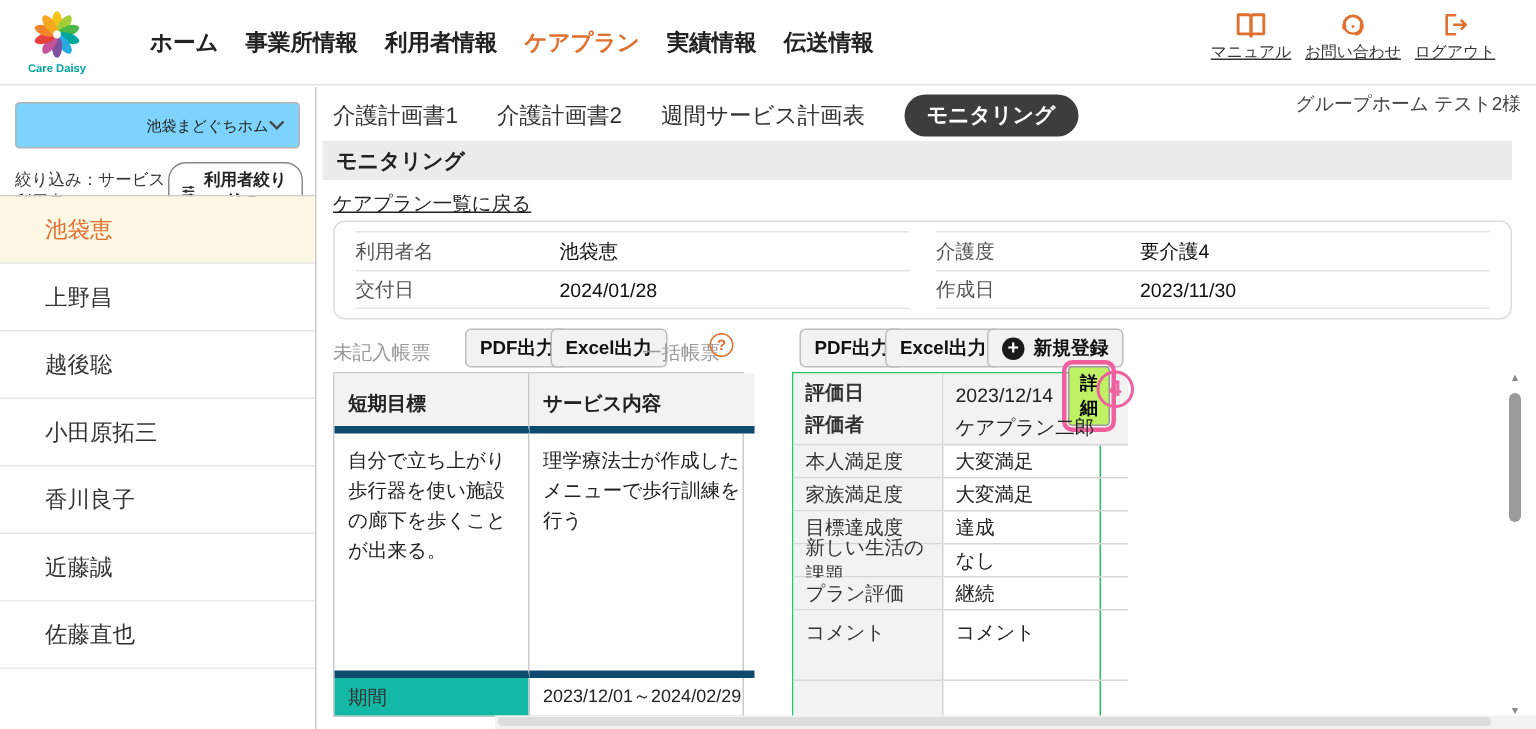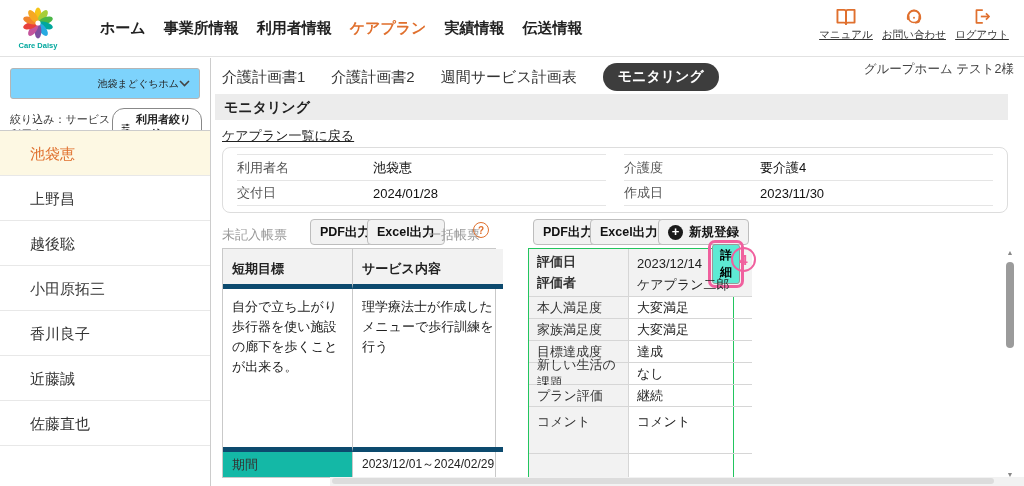--- a/index.html
+++ b/index.html
@@ -11,21 +11,21 @@
   }
 
   
   .topnav { position:absolute; left:0; top:0; width:1024px; height:57px;
     border-bottom:1px solid #e2e2e2; background:#fff; display:flex; align-items:center; }
   .logo { margin-left:12px; width:52px; text-align:center; line-height:0; }
   .logo-text { display:block; font-size:7.5px; color:#00a79d; font-weight:bold; margin-top:1px; line-height:1; }
   .navlinks { display:flex; gap:18px; margin-left:36px; }
   .navlink { font-size:15px; font-weight:bold; color:#222; cursor:pointer; white-space:nowrap; }
   .navlink.active { color:#e0702e; }
-  .utils { position:absolute; right:8px; top:7px; display:flex; }
+  .utils { position:absolute; right:20px; top:7px; display:flex; }
   .util { width:68px; display:flex; flex-direction:column; align-items:center; cursor:pointer; }
   .util-label { font-size:10.5px; color:#333; text-decoration:underline; margin-top:2px; white-space:nowrap; }
 
   .tenant { position:absolute; top:61px; right:10px; font-size:12.5px; color:#444; }
 
   
   .sidebar { position:absolute; left:0; top:58px; width:211px; height:428px;
     border-right:1px solid #ccc; background:#fff; }
   .office-select { position:absolute; left:10px; top:10px; width:190px; height:31px;
     border:1px solid #b5b5b5; border-radius:3px; background:#7dd3fc; display:flex;
@@ -96,21 +96,21 @@
   .et-left { border-right:1px solid #d6d6d6; background:#f2f2f2; color:#333; }
   .et-row1 { background:#f2f2f2; }
   .et-row1-labels { flex-direction:column; align-items:flex-start; justify-content:center;
     font-weight:bold; gap:3px; }
   .et-row1-values { flex-direction:column; align-items:flex-start; justify-content:center; gap:0; }
   .et-date-line { display:flex; align-items:center; height:24px; }
   .et-top { align-items:flex-start; padding-top:6px; }
   .et-foot { border-bottom:none; }
 
   .detail-btn { font-size:12px; font-weight:bold; border:1px solid #999; border-radius:3px;
-    background:#5eead4; padding:2px 7px; cursor:pointer; font-family:inherit; }
+    background:#bef264; padding:2px 7px; cursor:pointer; font-family:inherit; }
   .annotation-box { display:inline-flex; border:3px solid #f0609e; border-radius:7px;
     padding:1px; margin:-6px 0 -6px 6px; background:transparent; }
   .annotation-circle { position:absolute; left:731px; top:247px; width:25px; height:25px;
     border:2px solid #f0609e; border-radius:50%; color:#f0609e; font-size:15px; font-weight:bold;
     display:flex; align-items:center; justify-content:center; background:transparent; }
 
   
   .v-scrollbar { position:absolute; left:1003px; top:249px; width:14px; height:229px; }
   .v-arrow { position:absolute; left:0; width:14px; text-align:center; color:#888; font-size:7px; cursor:pointer; }
   .v-arrow-up { top:0; } .v-arrow-up::before { content:"▲"; }

